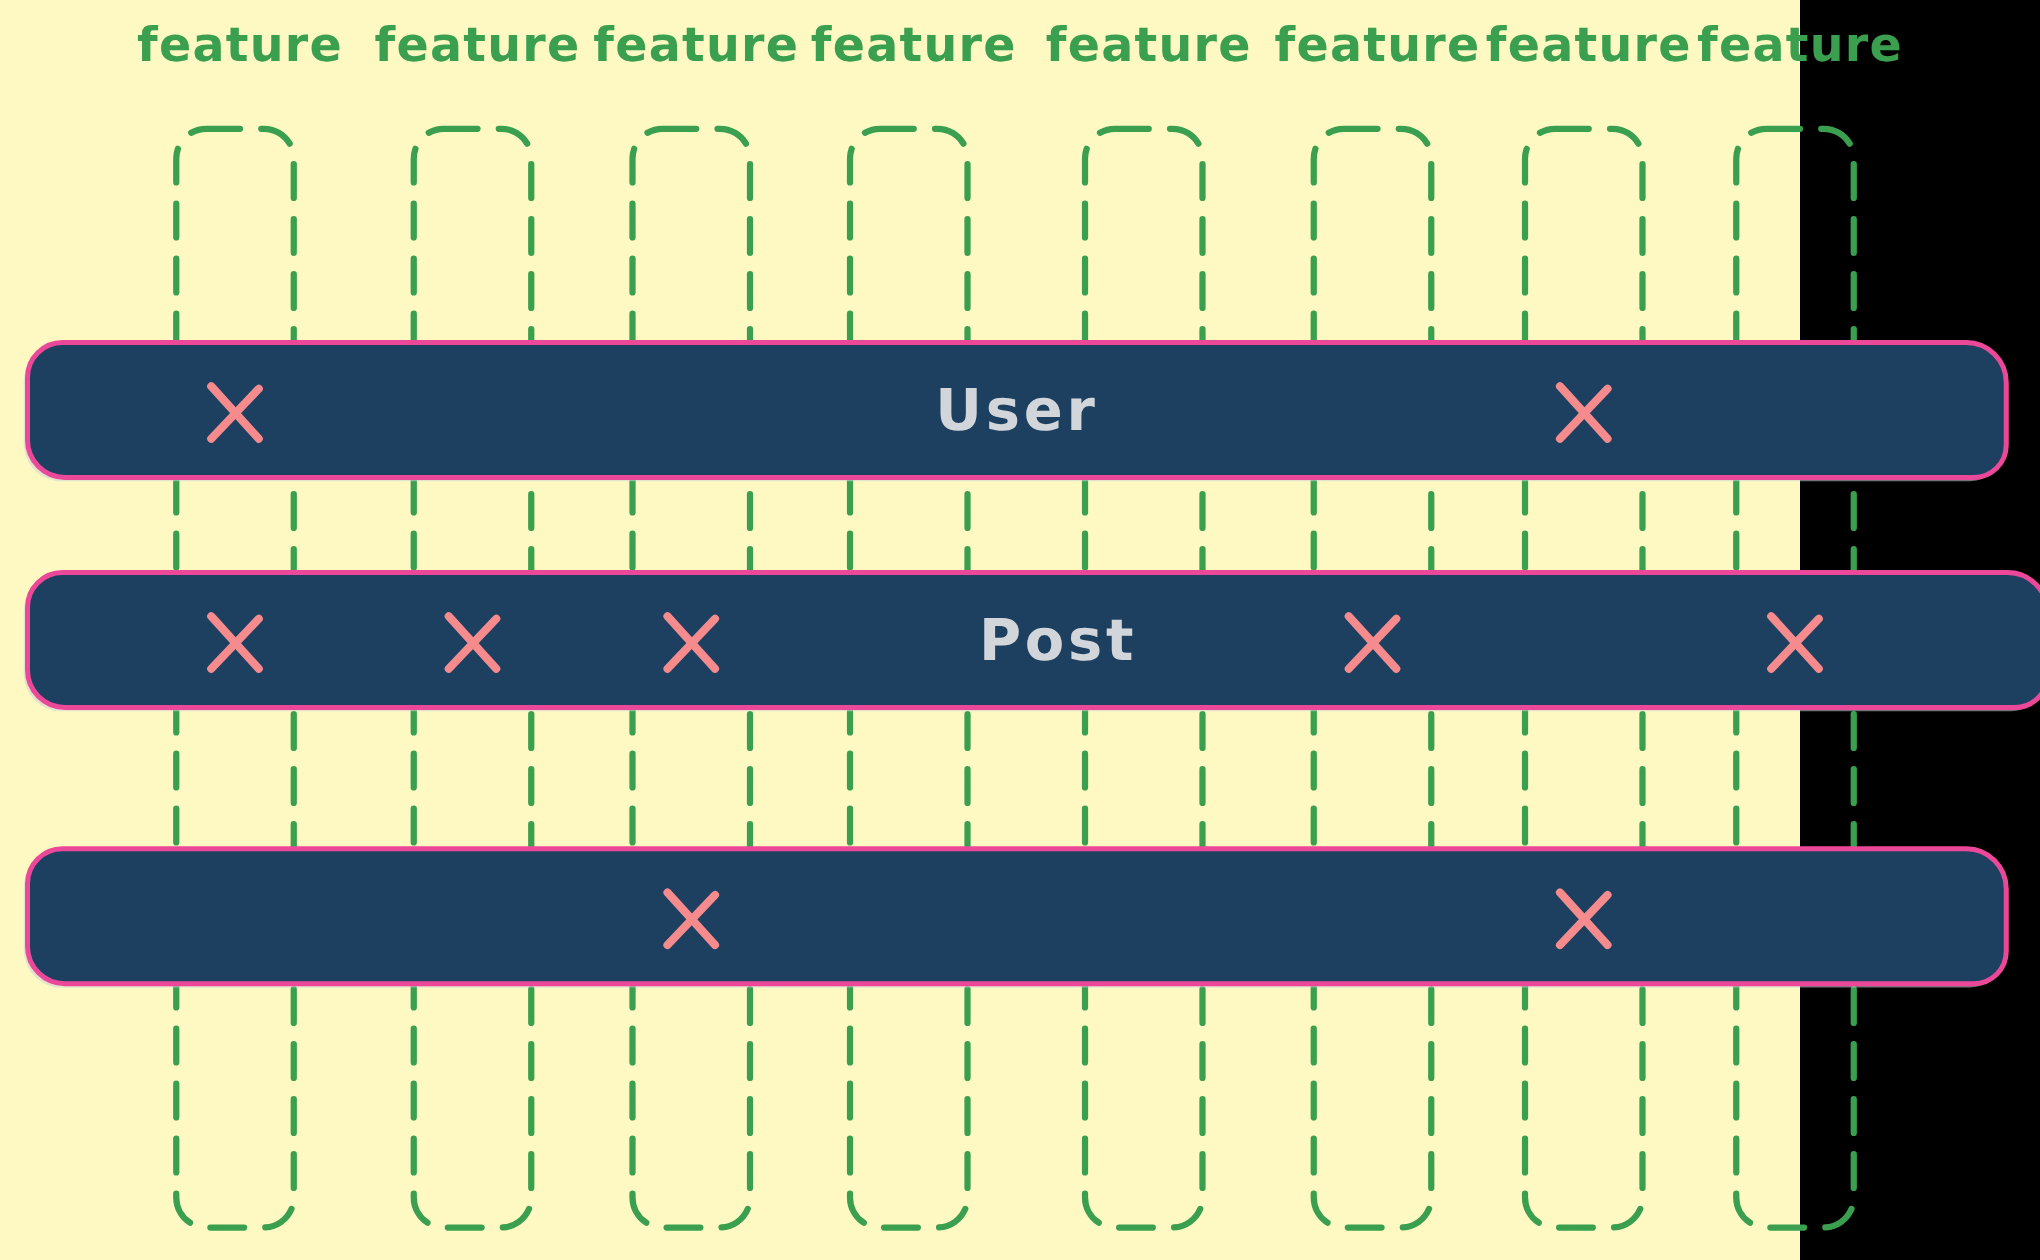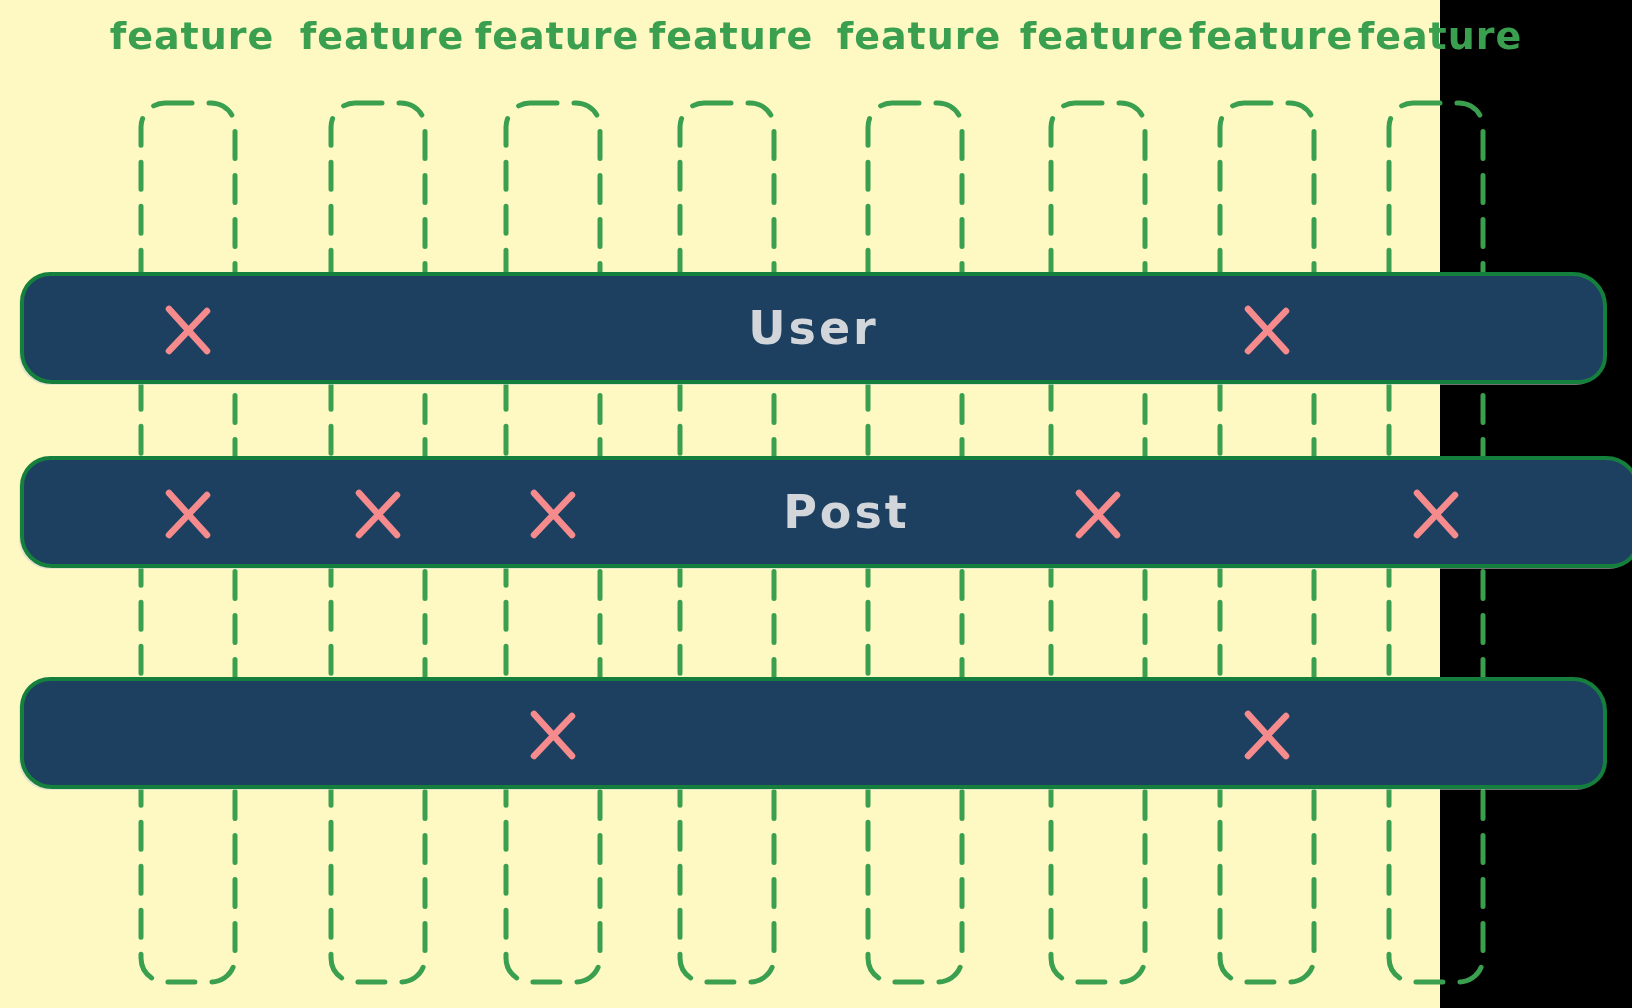--- a/index.html
+++ b/index.html
@@ -36,21 +36,21 @@
     height: 885px;
   }
   .feature-column svg { display: block; }
   
   .bar {
     position: absolute;
     left: 20px;
     width: 1579px;
     height: 104px;
     background: #1d4060;
-    border: 4px solid #15803d;
+    border: 4px solid #ec4899;
     border-radius: 30px 34px 28px 32px;
     box-shadow: -3px 3px 0 -2px rgba(205,211,215,0.55);
     display: flex;
     align-items: center;
     justify-content: center;
   }
   .bar-label {
     color: #d2d6da;
     font-size: 46px;
     font-weight: 600;

